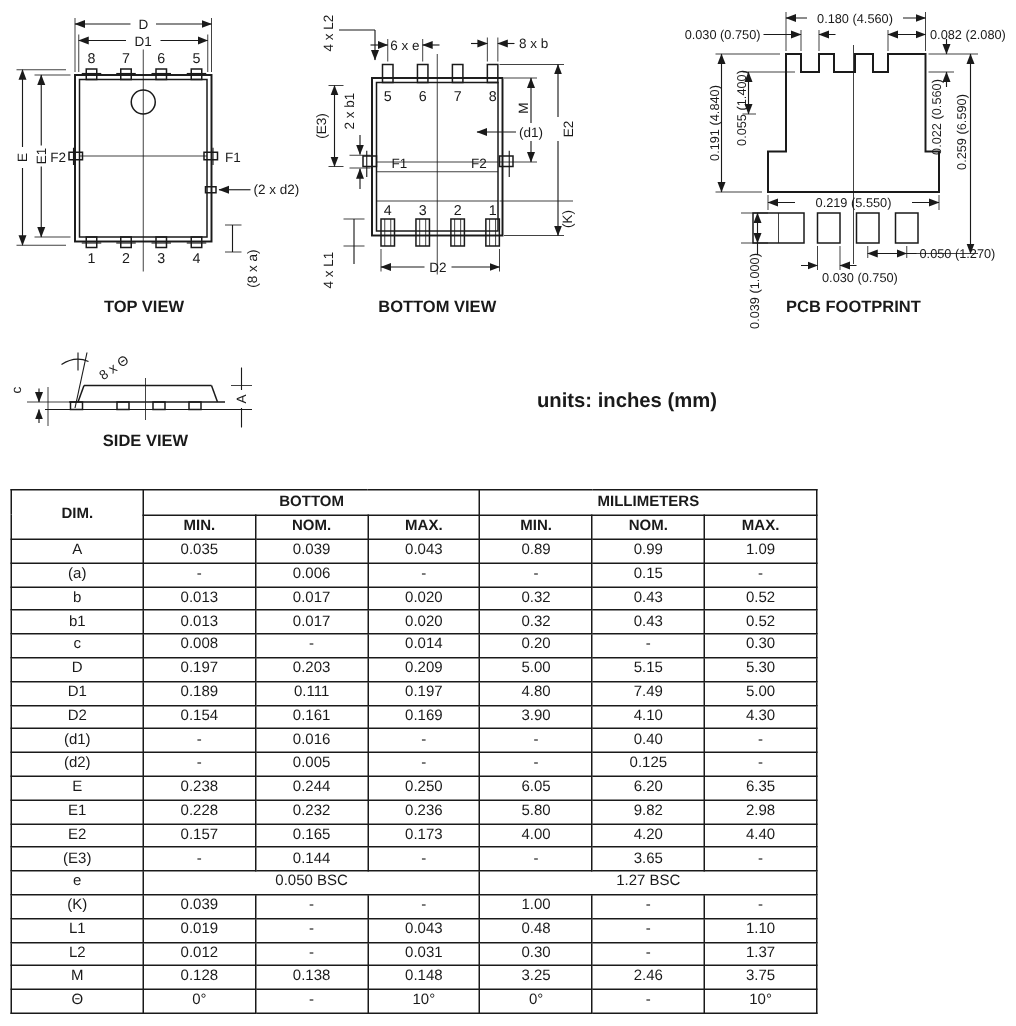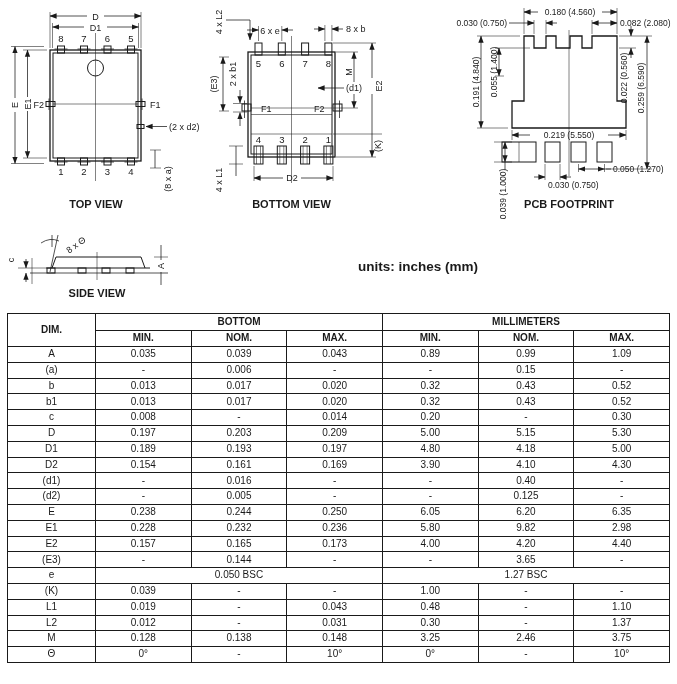--- a/index.html
+++ b/index.html
@@ -8,21 +8,21 @@
   svg text{font-family:"Liberation Sans",sans-serif;fill:#1a1a1a;}
   .t9{font-size:9px;}
   .t85{font-size:8.5px;}
   .pin{font-size:9.5px;}
   .cap{font-size:11px;font-weight:bold;}
   .units{font-size:13.5px;font-weight:bold;}
   .o{stroke:#1a1a1a;stroke-width:1.3;fill:none;}
   .o2{stroke:#1a1a1a;stroke-width:1;fill:none;}
   .d{stroke:#1a1a1a;stroke-width:0.75;fill:none;}
   .cl{stroke:#1a1a1a;stroke-width:0.55;fill:none;}
-  table.dims{position:absolute;left:7px;top:313px;width:663px;border-collapse:collapse;
+  table.dims{position:absolute;left:7px;top:326px;width:538px;border-collapse:collapse;
              table-layout:fixed;font-size:10px;padding-left:27px;}
   table.dims th,table.dims td{border:1px solid #1a1a1a;text-align:center;padding:0;line-height:1.05;}
   table.dims th{font-weight:bold;height:15.5px;}
   table.dims td{height:14.8px;font-weight:normal;}
   table.dims col.dimcol{width:88px;}
 </style>
 </head>
 <body>
 
 <div id="page">
@@ -400,24 +400,24 @@
           <td>0.197</td>
           <td>0.203</td>
           <td>0.209</td>
           <td>5.00</td>
           <td>5.15</td>
           <td>5.30</td>
         </tr>
         <tr>
           <td>D1</td>
           <td>0.189</td>
-          <td>0.193</td>
+          <td>0.111</td>
           <td>0.197</td>
           <td>4.80</td>
-          <td>4.18</td>
+          <td>7.49</td>
           <td>5.00</td>
         </tr>
         <tr>
           <td>D2</td>
           <td>0.154</td>
           <td>0.161</td>
           <td>0.169</td>
           <td>3.90</td>
           <td>4.10</td>
           <td>4.30</td>

